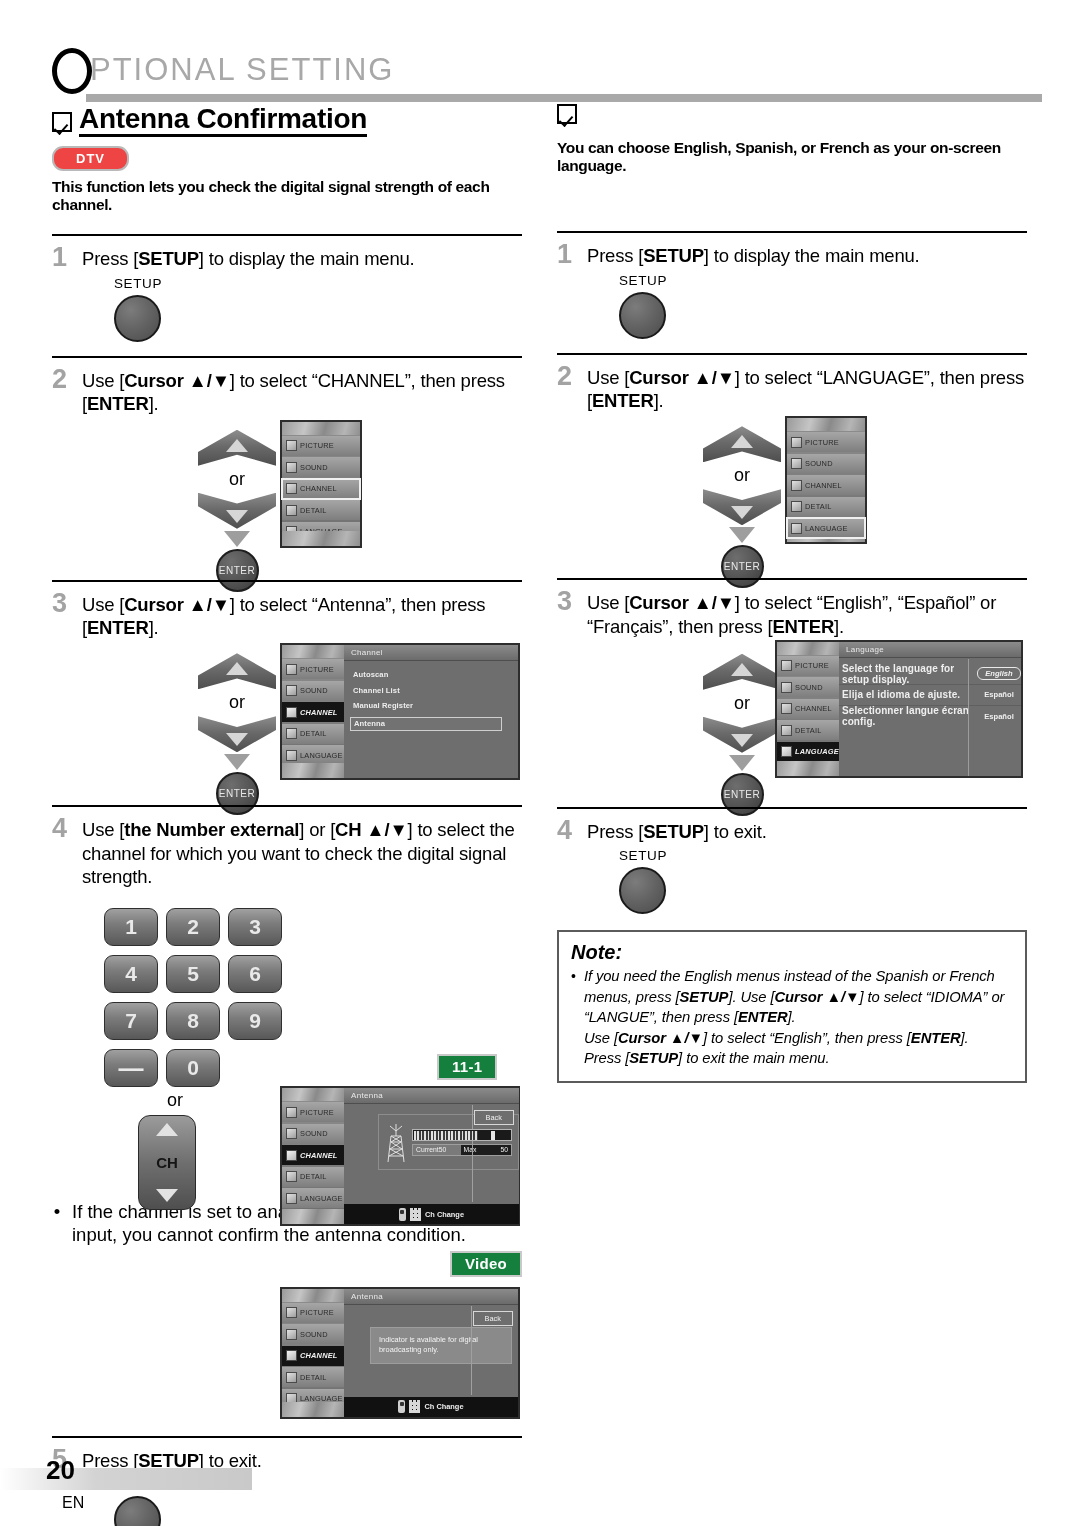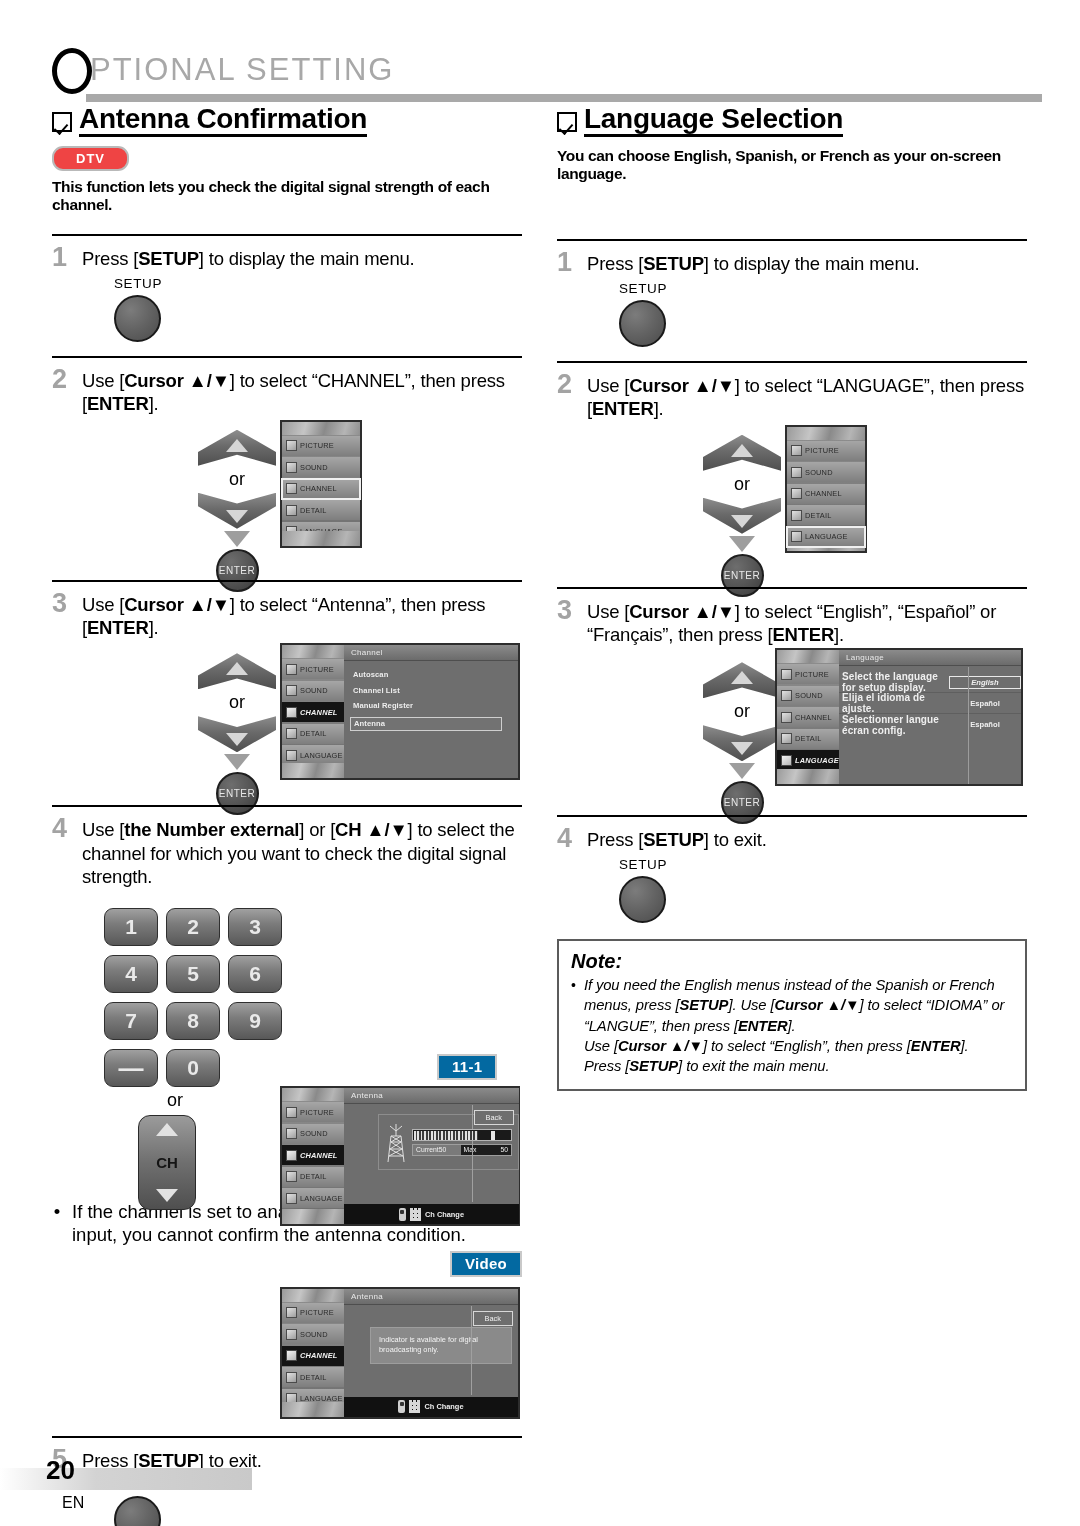--- a/index.html
+++ b/index.html
@@ -195,27 +195,27 @@
   }
   .msgbox{
     margin:22px 0 0 26px; width:142px; background:#8a8a8a; border:1px solid #9d9d9d;
     padding:7px 8px; font-size:7.4px; line-height:1.45; color:#f4f4f4;
   }
 
   
   .lang-rows{ padding:6px 0 0 0; }
   .lang-row{ display:flex; align-items:center; height:21px; border-bottom:1px solid #5f5f5f; }
   .lang-row .lbl{ flex:1; font-size:10px; color:#efefef; padding-left:3px; font-weight:bold; letter-spacing:.1px;}
-  .lang-row .val{ width:72px; font-size:7.6px; color:#efefef; text-align:center; font-weight:bold;}
+  .lang-row .val{ width:44px; font-size:7.6px; color:#efefef; text-align:center; font-weight:bold;border-radius:6px;}
   .lang-row .val.sel{ border:1px solid #e9e9e9; font-style:italic; padding:1px 0; background:#6e6e6e;}
   .lang-vdiv{ position:absolute; right:52px; top:17px; bottom:0; width:1px; background:#9c9c9c;}
 
   
   .blk-badge{
-    display:inline-block; background:#0369a1; color:#fff;
+    display:inline-block; background:#15803d; color:#fff;
     font-size:15px; font-weight:bold; padding:2px 13px 3px;
     border:2px solid #c9c9c9; letter-spacing:.3px;
   }
 
   
   .keypad{ display:grid; grid-template-columns:repeat(3,54px); gap:9px 8px; margin-left:26px; margin-top:12px;}
   .key{
     width:54px; height:38px; border-radius:9px;
     background:linear-gradient(180deg,#a0a0a0 0%,#7c7c7c 40%,#585858 100%);
     border:1.6px solid #2f2f2f;
@@ -559,21 +559,20 @@
       <div class="setup-label">SETUP</div>
       <div class="setup-knob"></div>
     </div>
   </div>
 </div>
 
 <div class="col col-right">
 
   <div class="sec-title">
     <span class="chk"></span>
-    <span class="t">Language Selection</span>
   </div>
   <div class="lede" style="margin-top:10px;">You can choose English, Spanish, or French as your on-screen language.</div>
 
   <div class="step" style="margin-top:56px;">
     <div class="step-head">
       <div class="step-num">1</div>
       <div class="step-txt">Press [<b>SETUP</b>] to display the main menu.</div>
     </div>
     <div class="setupwrap">
       <div class="setup-label">SETUP</div>

